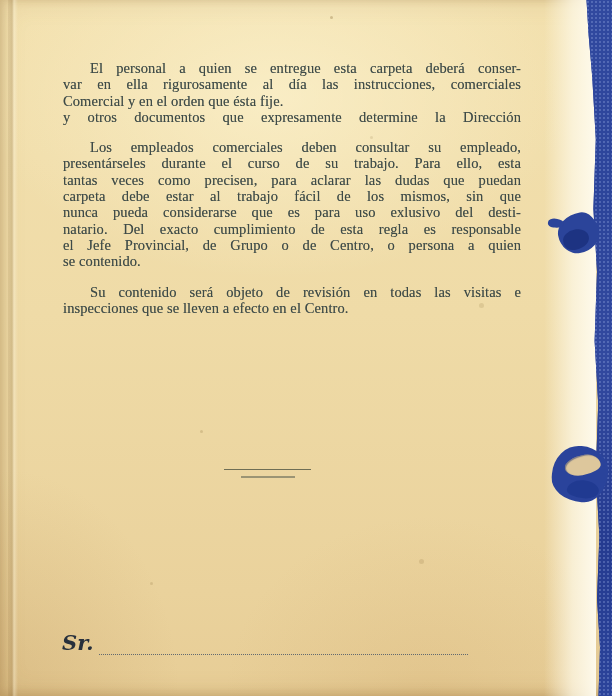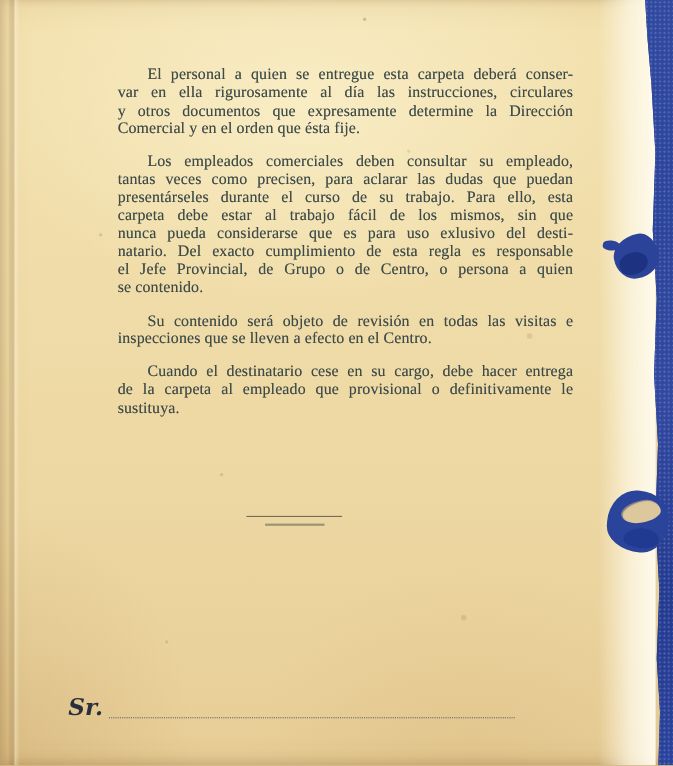--- a/index.html
+++ b/index.html
@@ -87,33 +87,33 @@
   }
 
   
   .text-block {
     position:absolute; left:63px; top:60px; width:458px;
     font-size:14.5px; line-height:16.3px;
     color:#3e4b48; letter-spacing:0.1px;
     text-shadow:0 0 0.5px rgba(62,75,72,0.55);
   }
   .para { margin:0 0 14px 0; }
-  .line { text-align:justify; text-align-last:justify;margin-left:44px; }
+  .line { text-align:justify; text-align-last:justify; }
   .line.first { text-indent:27px; }
   .line.last { text-align-last:left; }
 
   
   .separator { position:absolute; left:224px; top:469px; width:90px; height:12px; }
   .separator .rule-top { position:absolute; left:0; top:0; width:87px; height:1px; background:rgba(70,75,60,0.75); }
   .separator .rule-bottom { position:absolute; left:17px; top:7px; width:54px; height:1.5px; background:rgba(90,95,80,0.55); }
 
   
   .salutation {
     position:absolute; left:62px; top:630px; width:406px;
-    display:flex; align-items:flex-start;
+    display:flex; align-items:center;
   }
   .sr-label {
     font-family:"DejaVu Serif","Liberation Serif",serif;
     font-style:italic; font-weight:bold; font-size:21px; line-height:26px;
     color:#27303c; padding-right:5px;
   }
   .fill-line {
     flex:1; height:22px;
     border-bottom:1.5px dotted rgba(75,88,105,0.85);
   }
@@ -129,47 +129,42 @@
   <div class="tear1"></div>
   <div class="tear2">
     <div class="flap"></div>
   </div>
   <div class="specks"></div>
 
   <div class="text-block">
 
     <div class="para">
       <div class="line first">El personal a quien se entregue esta carpeta deberá conser-</div>
-      <div class="line">var en ella rigurosamente al día las instrucciones, circulares</div>
+      <div class="line">var en ella rigurosamente al día las instrucciones, comerciales</div>
+      <div class="line last">Comercial y en el orden que ésta fije.</div>
       <div class="line">y otros documentos que expresamente determine la Dirección</div>
-      <div class="line last">Comercial y en el orden que ésta fije.</div>
     </div>
 
     <div class="para">
       <div class="line first">Los empleados comerciales deben consultar su empleado,</div>
+      <div class="line">presentárseles durante el curso de su trabajo. Para ello, esta</div>
       <div class="line">tantas veces como precisen, para aclarar las dudas que puedan</div>
-      <div class="line">presentárseles durante el curso de su trabajo. Para ello, esta</div>
       <div class="line">carpeta debe estar al trabajo fácil de los mismos, sin que</div>
       <div class="line">nunca pueda considerarse que es para uso exlusivo del desti-</div>
       <div class="line">natario. Del exacto cumplimiento de esta regla es responsable</div>
       <div class="line">el Jefe Provincial, de Grupo o de Centro, o persona a quien</div>
       <div class="line last">se contenido.</div>
     </div>
 
     <div class="para">
       <div class="line first">Su contenido será objeto de revisión en todas las visitas e</div>
       <div class="line last">inspecciones que se lleven a efecto en el Centro.</div>
     </div>
 
 
-    <div class="para">
-      <div class="line first">Cuando el destinatario cese en su cargo, debe hacer entrega</div>
-      <div class="line">de la carpeta al empleado que provisional o  definitivamente le</div>
-      <div class="line last">sustituya.</div>
-    </div>
 
   </div>
 
   <div class="separator">
     <div class="rule-top"></div>
     <div class="rule-bottom"></div>
   </div>
 
   <div class="salutation">
     <span class="sr-label">Sr.</span>

